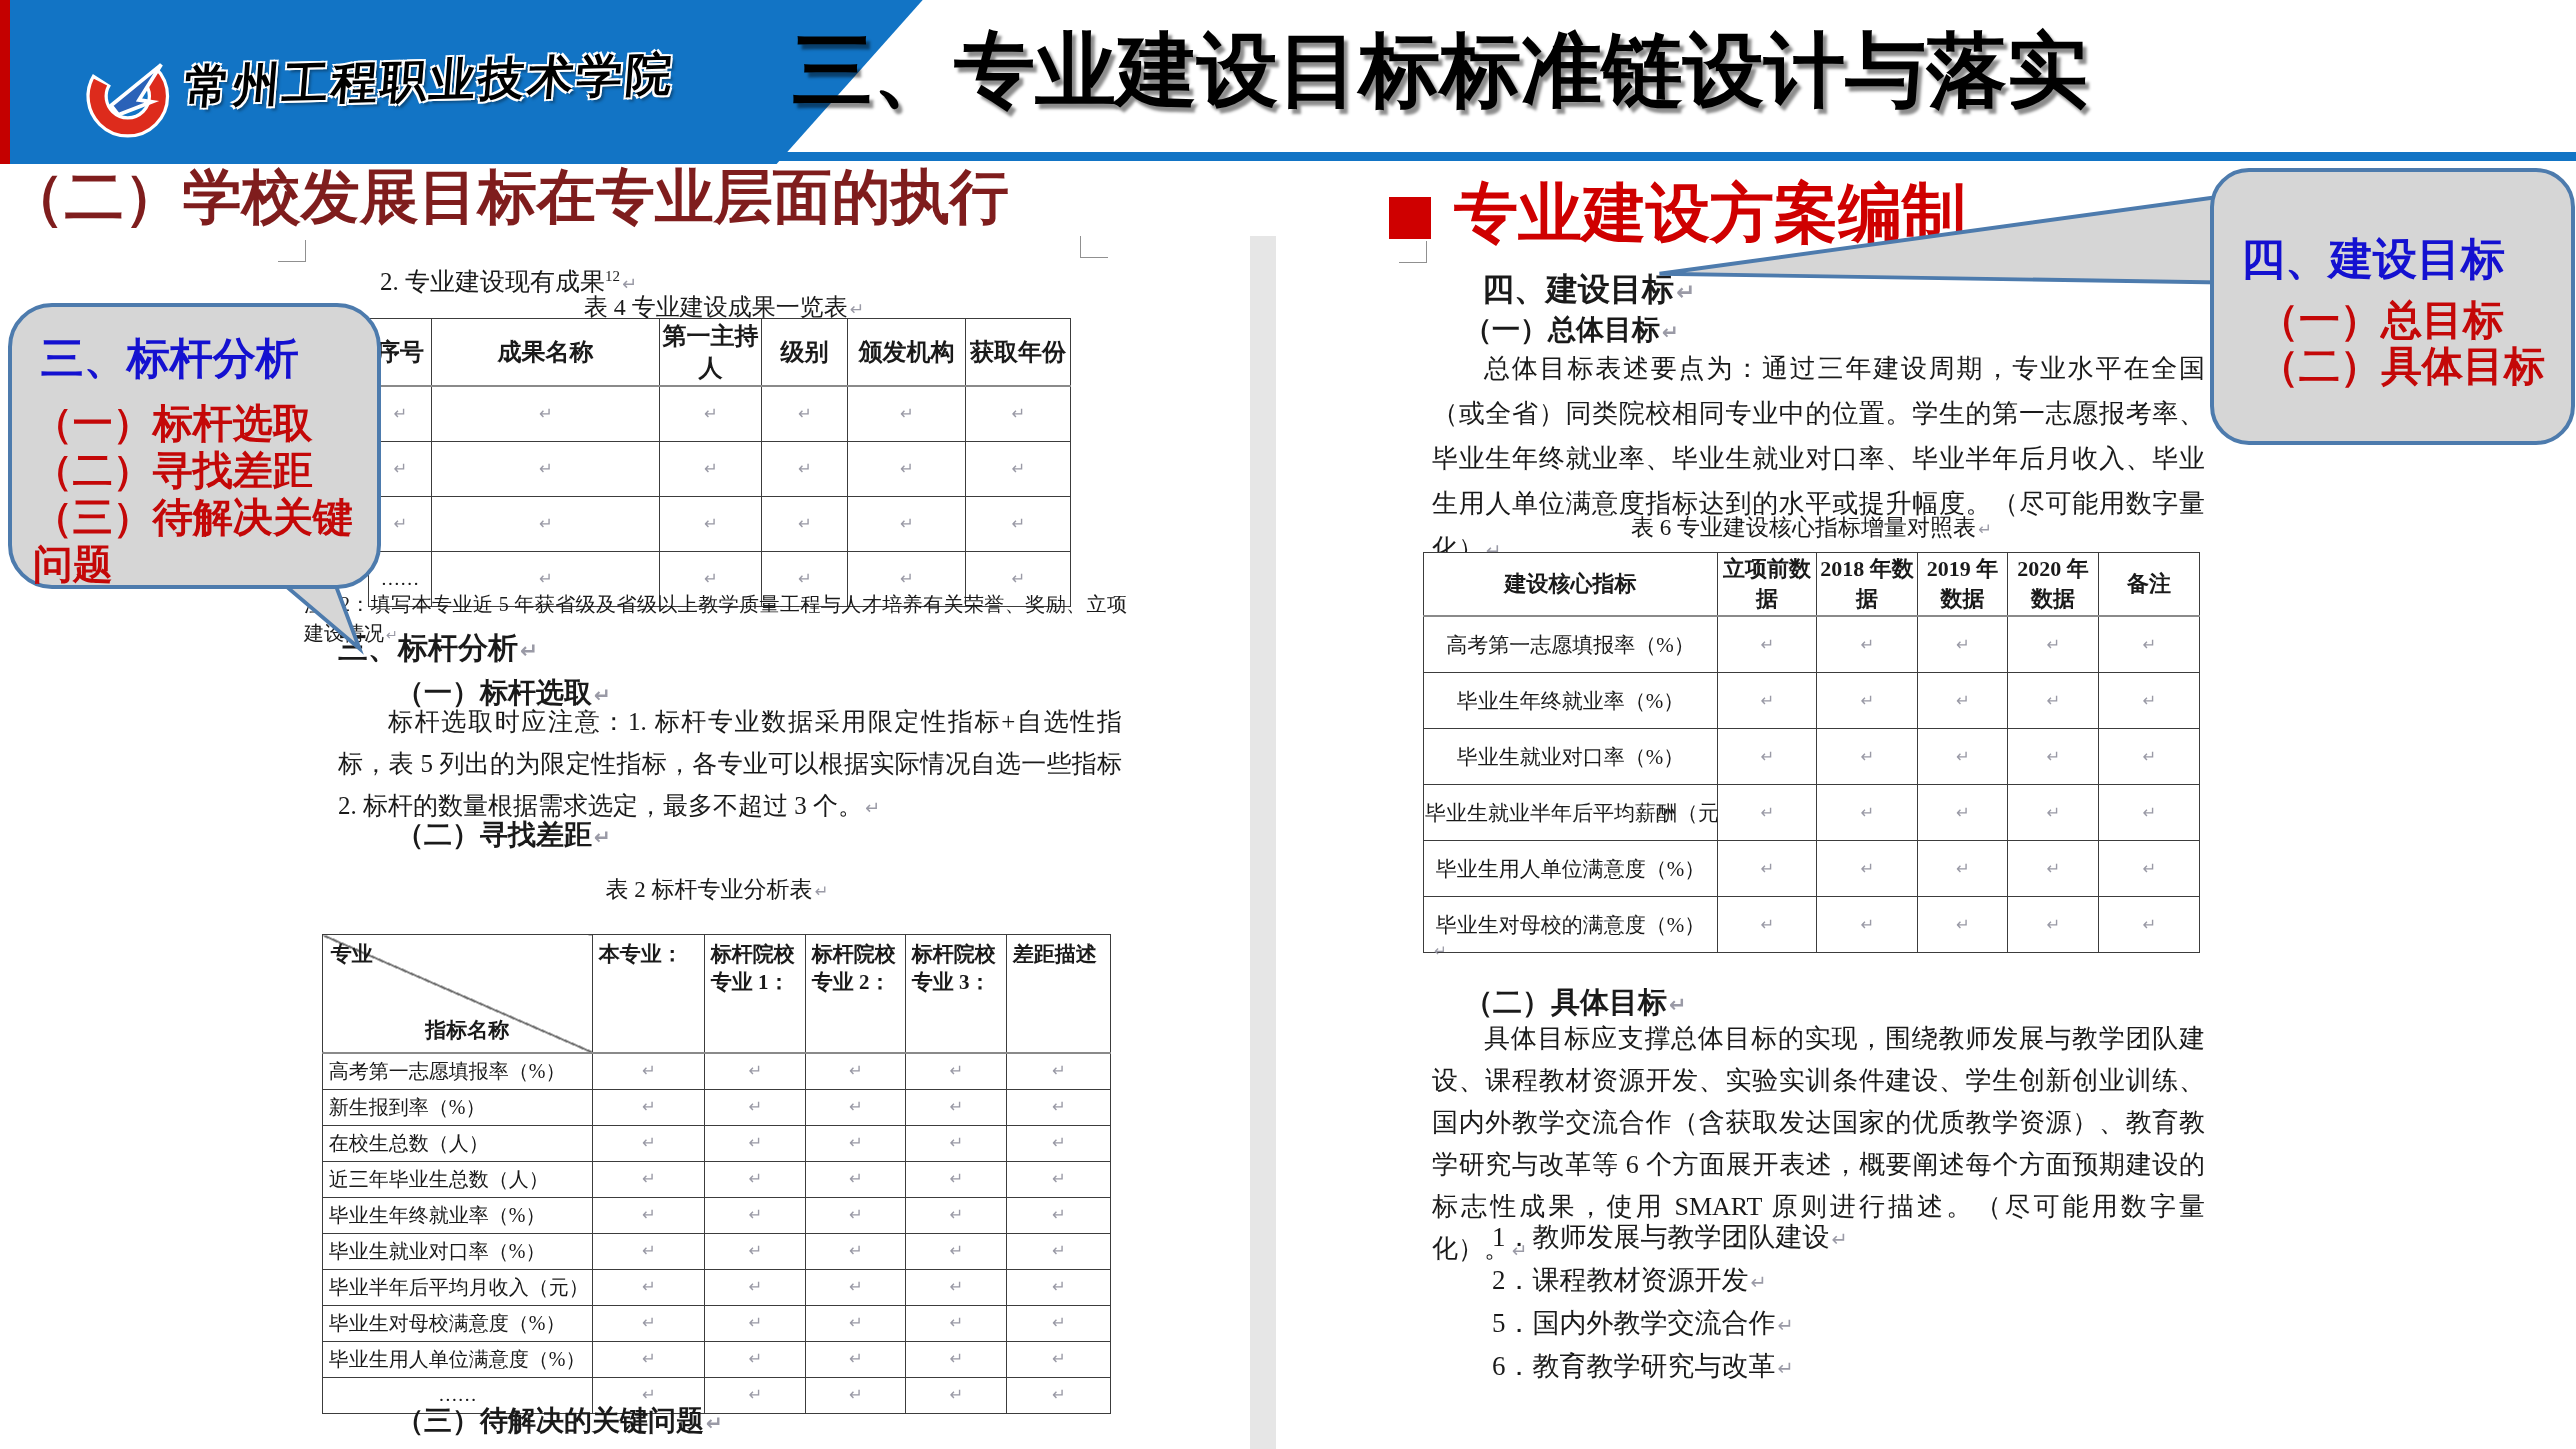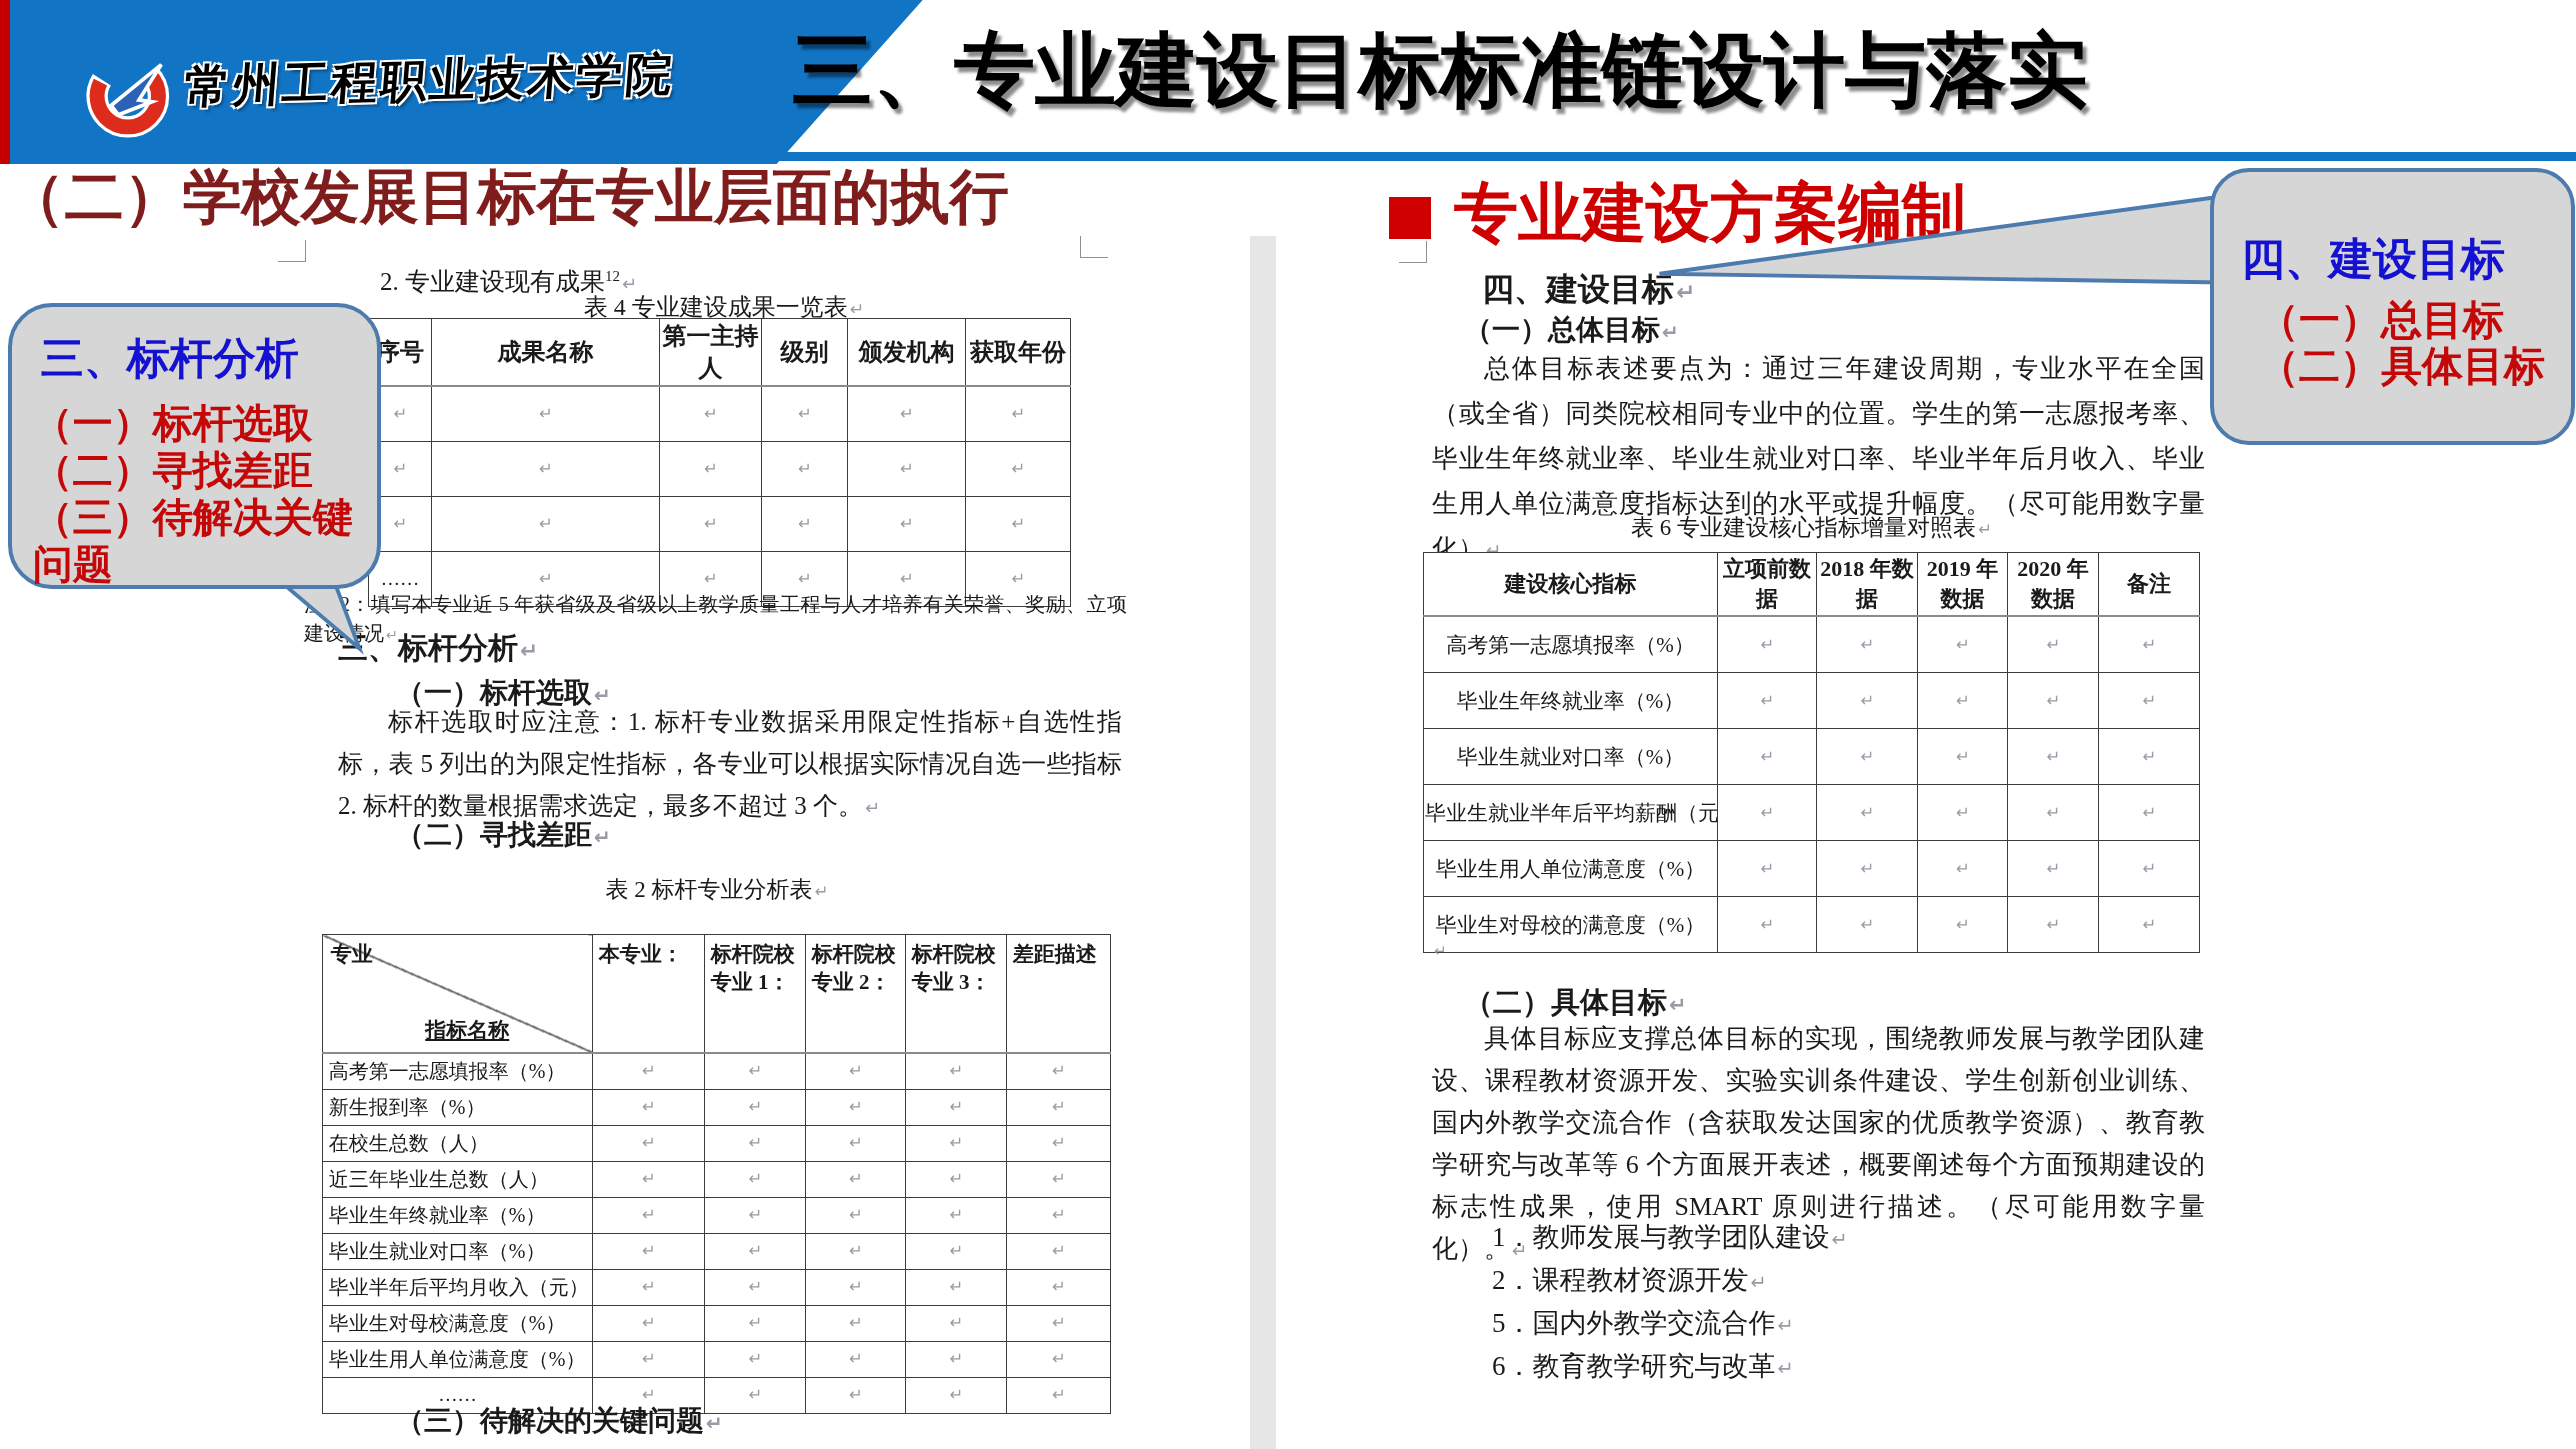--- a/index.html
+++ b/index.html
@@ -52,21 +52,21 @@
   .t4 th{height:55px;font-size:24px;font-weight:bold;}
   .t4 td{height:52px;font-size:19.3px;}
 
   .t5{left:322px;top:906px;width:760px;margin-top:28px;}
   .t5 th{height:107px;font-size:21px;font-weight:bold;vertical-align:top;text-align:left;padding:4.8px 5.8px;}
   .t5 td{height:33px;font-size:19.3px;}
   .t5 td.rowlabel{text-align:left;padding-left:5.8px;font-size:20px;white-space:nowrap;}
   .diag{position:relative;background:linear-gradient(to top right,transparent calc(50% - 1px),
         #6a6a6a calc(50% - 1px),#6a6a6a calc(50% + 1px),transparent calc(50% + 1px));}
   .diag .diag-top{position:absolute;top:4.8px;left:7.7px;}
-  .diag .diag-bottom{position:absolute;bottom:7.7px;left:38%;text-decoration:underline;}
+  .diag .diag-bottom{position:absolute;bottom:7.7px;left:38%;}
 
   .t6{left:1423px;top:552px;width:777px;}
   .t6 th{height:51px;font-size:22px;font-weight:bold;}
   .t6 td{height:53px;font-size:19.3px;}
   .t6 td.rowlabel{font-size:21px;white-space:nowrap;}
 
   
   .num-list .li{height:43px;font-size:27px;white-space:nowrap;}
 
   

